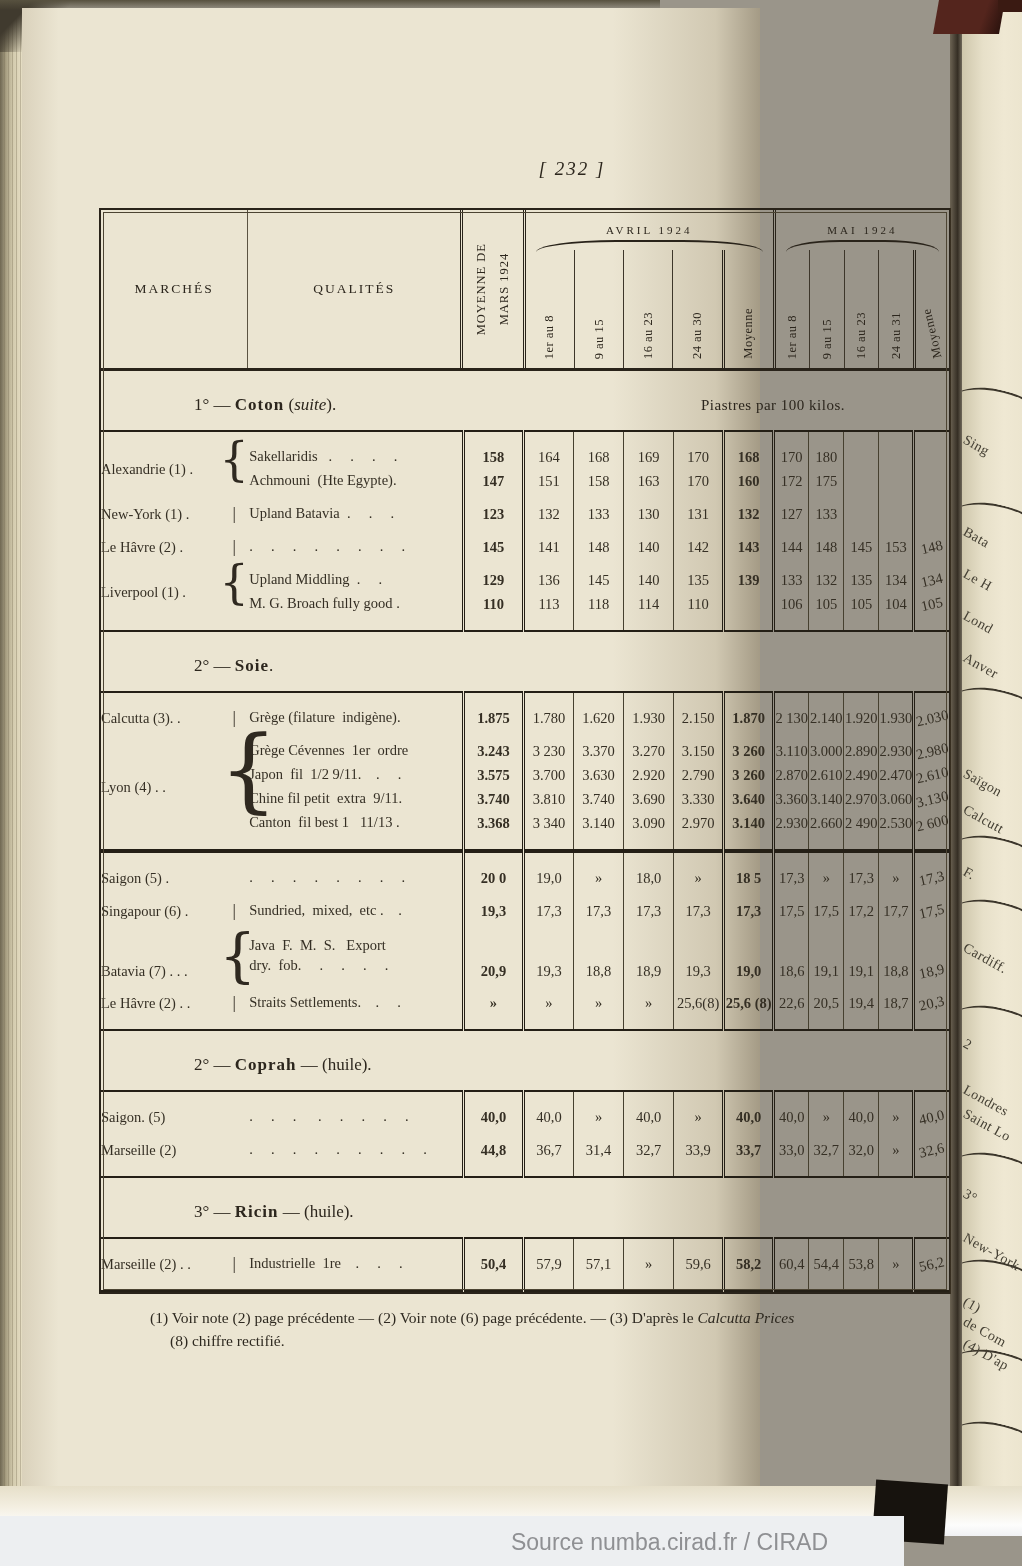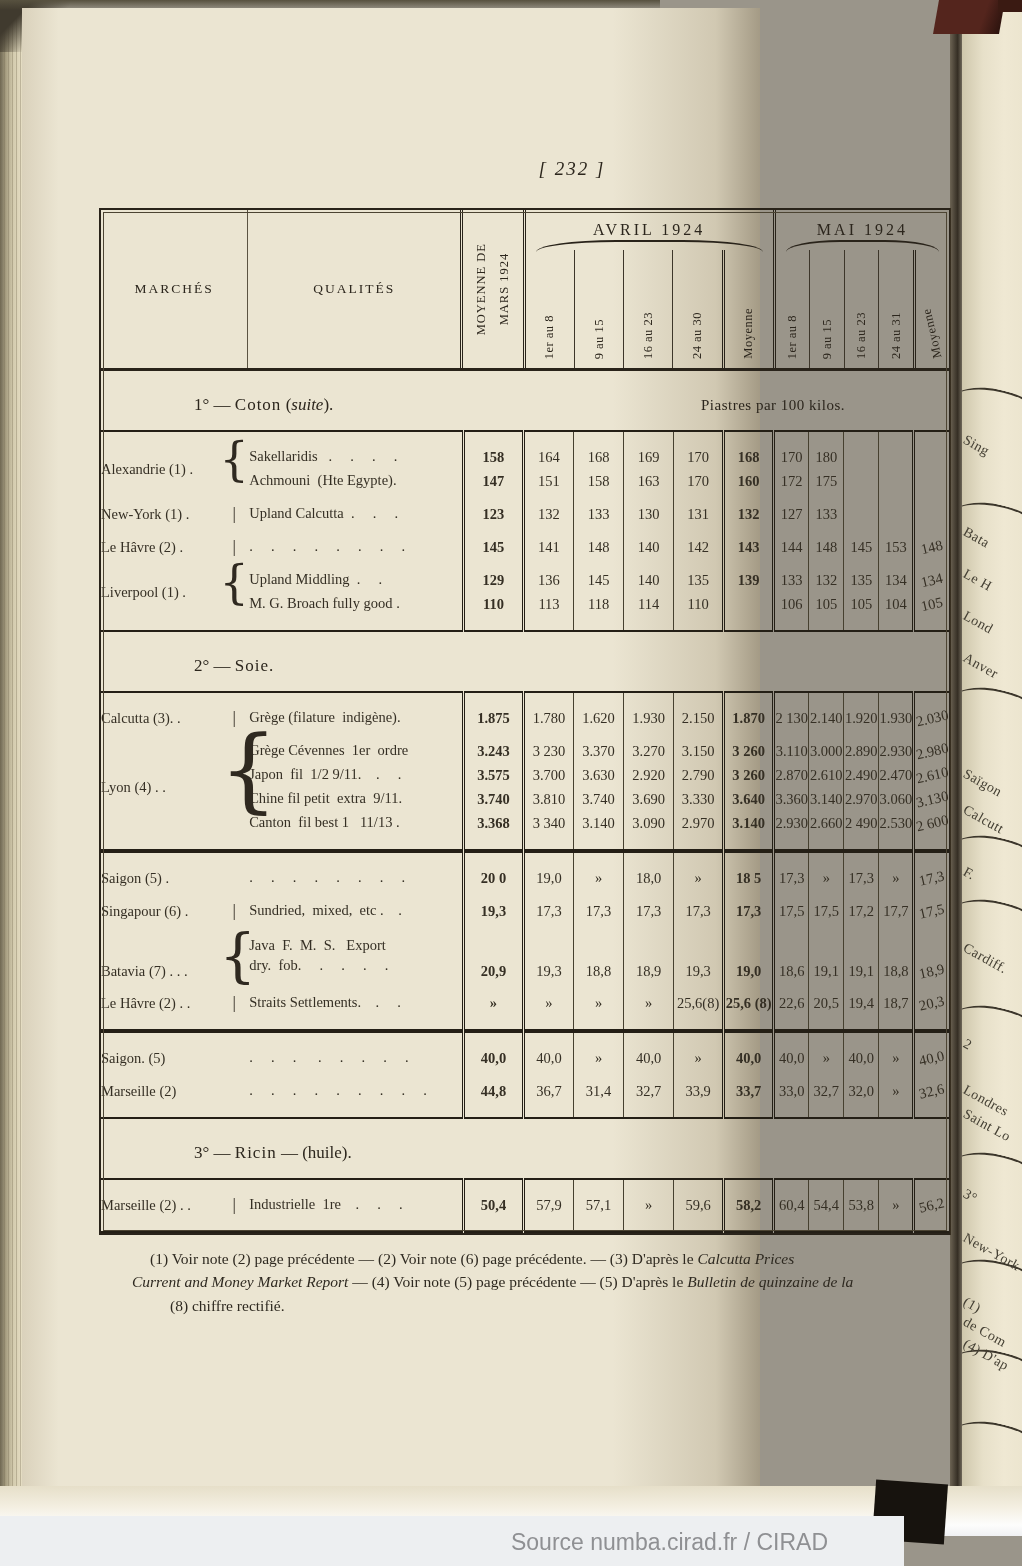--- a/index.html
+++ b/index.html
@@ -86,35 +86,35 @@
   }
   
   .thead{display:flex;align-items:stretch;height:158px;border-bottom:3px solid #29231a;color:#2c261d;}
   .h-marche{width:148px;display:flex;align-items:center;justify-content:center;font-size:13.5px;letter-spacing:2px;}
   .h-qualite{width:214px;display:flex;align-items:center;justify-content:center;font-size:13.5px;letter-spacing:2px;border-left:1px solid #5b5342;}
   .h-mars{width:60px;display:flex;align-items:center;justify-content:center;border-left:3px double #29231a;border-right:3px double #29231a;}
   .vtext{writing-mode:vertical-rl;transform:rotate(180deg);font-size:12.5px;letter-spacing:1px;white-space:pre-line;line-height:1.8;text-align:center;}
   .h-group{display:flex;flex-direction:column;}
   .h-group.avril{width:250px;}
   .h-group.mai{width:175px;border-left:3px double #29231a;}
-  .h-group-label{height:40px;display:flex;align-items:center;justify-content:center;font-size:16px;letter-spacing:3px;position:relative;}
+  .h-group-label{height:40px;display:flex;align-items:center;justify-content:center;font-size:11px;letter-spacing:3px;position:relative;}
   .h-group-label::after{
     content:"";position:absolute;left:10px;right:10px;bottom:-2px;height:10px;
     border-top:2.5px solid #29231a;border-radius:60% 60% 0 0/170% 170% 0 0;
   }
   .h-weeks{flex:1;display:flex;}
   .h-week{flex:1;display:flex;align-items:flex-end;justify-content:center;padding-bottom:9px;}
   .h-week + .h-week{border-left:1px solid #3d362a;}
   .h-week.moy{border-left:3px double #29231a;}
   .h-week .vtext{font-size:12.5px;letter-spacing:.5px;}
   .h-group.mai .h-week.last .vtext{transform:rotate(180deg) rotate(-13deg);}
   
   .section-heading{display:flex;justify-content:space-between;align-items:baseline;
     padding:24px 104px 15px 93px;font-size:17px;color:#2c261d;}
-  .section-heading .b{font-weight:normal;letter-spacing:1px;}
+  .section-heading .b{font-weight:bold;letter-spacing:1px;}
   .section-heading .i{font-style:italic;}
   .unit-note{font-size:15px;letter-spacing:.5px;}
   table.data{width:100%;border-collapse:collapse;table-layout:fixed;
     border-top:2.5px solid #241f16;border-bottom:2.5px solid #241f16;color:#352f24;}
   table.data td{height:24px;padding:0;font-size:14.5px;overflow:visible;}
   td.marche{padding-left:12px;white-space:nowrap;}
   td.brace{text-align:center;position:relative;}
   .brace-glyph{display:inline-block;line-height:0;color:#2f2920;font-family:"DejaVu Serif",serif;}
   .brace-glyph.b2{font-size:46px;}
   .brace-glyph.b3{font-size:58px;}
@@ -280,21 +280,21 @@
               <td class="num avm"></td>
               <td class="num mai"></td>
               <td class="num mai sep"></td>
               <td class="num mai sep"></td>
               <td class="num mai sep"></td>
               <td class="num maim"></td>
             </tr>
             <tr>
               <td class="marche" rowspan="1">New-York   (1)  .</td>
               <td class="brace" rowspan="1"><span class="bar-glyph">|</span></td>
-              <td class="qualite">Upland Calcutta  .     .     .</td>
+              <td class="qualite">Upland Batavia  .     .     .</td>
               <td class="num mars">123</td>
               <td class="num av">132</td>
               <td class="num av sep">133</td>
               <td class="num av sep">130</td>
               <td class="num av sep">131</td>
               <td class="num avm">132</td>
               <td class="num mai">127</td>
               <td class="num mai sep">133</td>
               <td class="num mai sep"></td>
               <td class="num mai sep"></td>
@@ -699,20 +699,23 @@
               <td class="num av sep"></td>
               <td class="num avm"></td>
               <td class="num mai"></td>
               <td class="num mai sep"></td>
               <td class="num mai sep"></td>
               <td class="num mai sep"></td>
               <td class="num maim"></td>
             </tr>
           </tbody>
         </table>
+        <div class="section-heading">
+          <span><span>2° — </span><span class="b">Coprah</span><span> — (huile).</span></span>
+        </div>
         <table class="data">
           <colgroup>
             <col style="width: 118px;">
             <col style="width: 30px;">
             <col style="width: 214px;">
             <col style="width: 60px;">
             <col style="width: 50px;">
             <col style="width: 50px;">
             <col style="width: 50px;">
             <col style="width: 50px;">
@@ -875,21 +878,20 @@
               <td class="num mai sep"></td>
               <td class="num maim"></td>
             </tr>
           </tbody>
         </table>
       </div>
   </div>
 
   <div class="footnotes" id="footnotes">
       <div><span>(1) Voir note (2) page précédente — (2) Voir note (6) page précédente. — (3) D'après le </span><span class="i">Calcutta Prices</span></div>
-      <div><span class="i">Current and Money Market Report</span><span> — (4) Voir note (5) page précédente — (5) D'après le </span><span class="i">Bulletin de quinzaine de la</span></div>
       <div><span>(8) chiffre rectifié.</span></div>
     </div>
 </div>
 
 <div class="gutter"></div>
 <div class="next-page" id="next-page">
     <div class="arc" style="top: 390px;"></div>
     <div class="arc" style="top: 505px;"></div>
     <div class="arc" style="top: 690px;"></div>
     <div class="arc" style="top: 838px;"></div>

